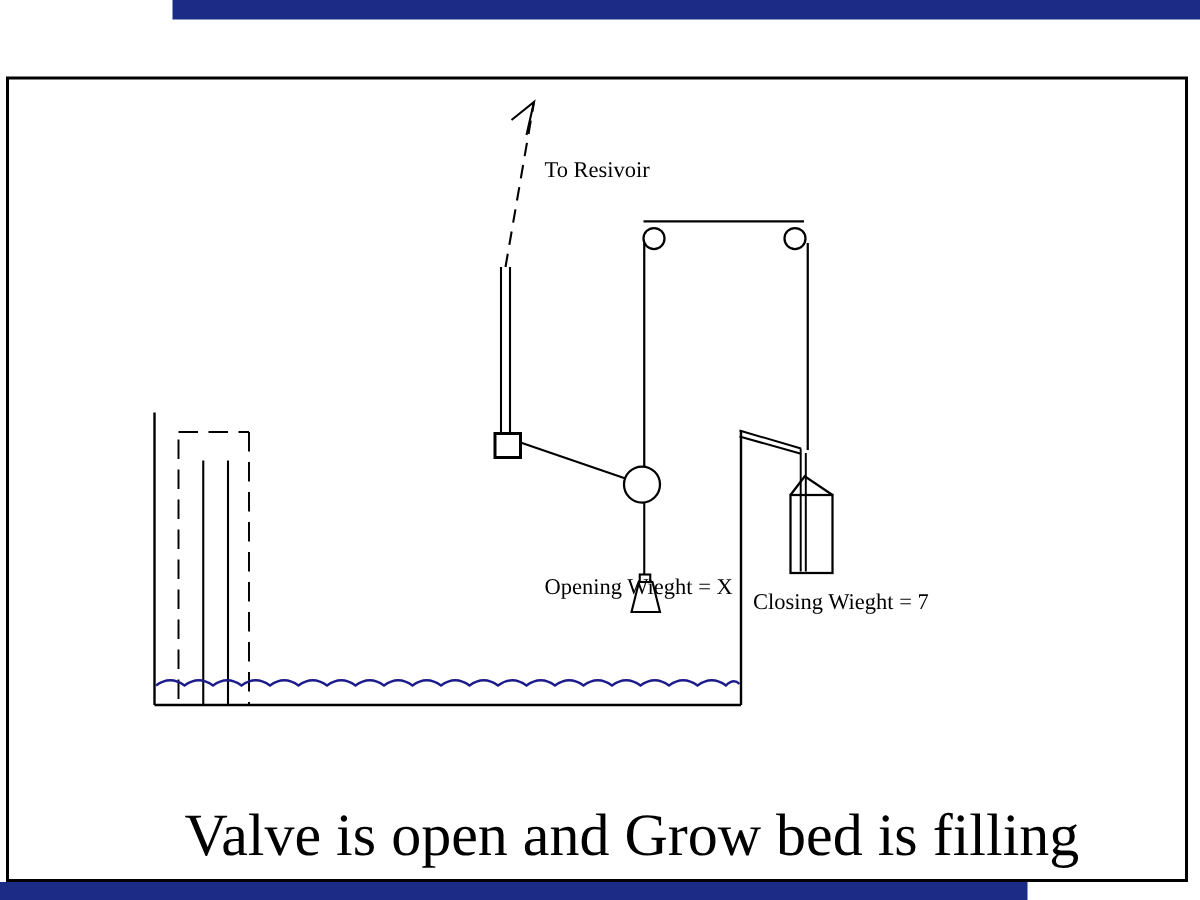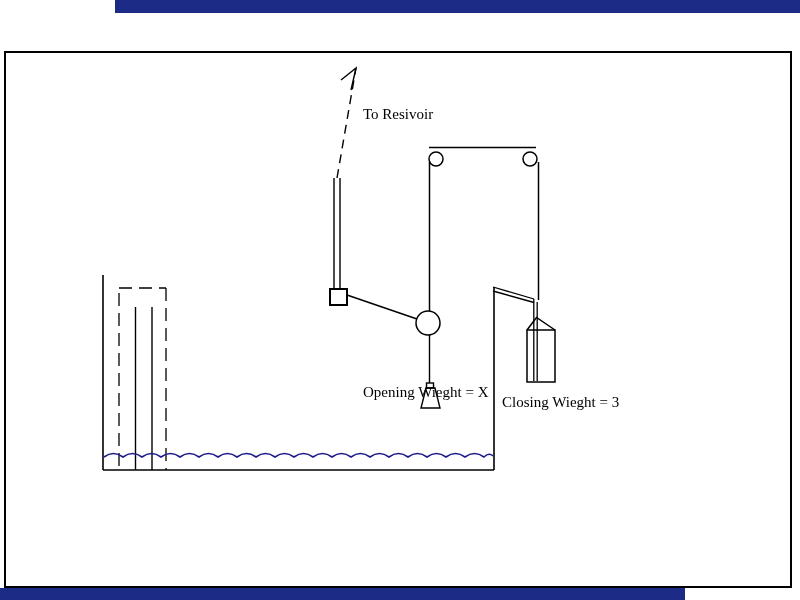--- a/index.html
+++ b/index.html
@@ -98,15 +98,16 @@
     <g fill="none" stroke="#000" stroke-width="1.5">
       <rect x="527" y="330" width="28" height="52"></rect>
       <path d="M527 330 L536.5 317.5 L555 330"></path>
     </g>
 
     <path fill="none" stroke-width="1.6" d="M104 457 q9.5 -7 19 0 q9.5 -7 19 0 q9.5 -7 19 0 q9.5 -7 19 0 q9.5 -7 19 0 q9.5 -7 19 0 q9.5 -7 19 0 q9.5 -7 19 0 q9.5 -7 19 0 q9.5 -7 19 0 q9.5 -7 19 0 q9.5 -7 19 0 q9.5 -7 19 0 q9.5 -7 19 0 q9.5 -7 19 0 q9.5 -7 19 0 q9.5 -7 19 0 q9.5 -7 19 0 q9.5 -7 19 0 q9.5 -7 19 0 q5 -5 9 -1" stroke="#1b1b8c"></path>
   </svg>
 
   <div class="label label-to-reservoir">To Resivoir</div>
   <div class="label label-opening-weight">Opening Wieght = X</div>
-  <div class="label label-closing-weight">Closing Wieght = 3</div>
+  <div class="label label-closing-weight">Closing Wieght = 7</div>
 
+  <div class="caption">Valve is open and Grow bed is filling</div>
 </div>
 
 </body></html>

